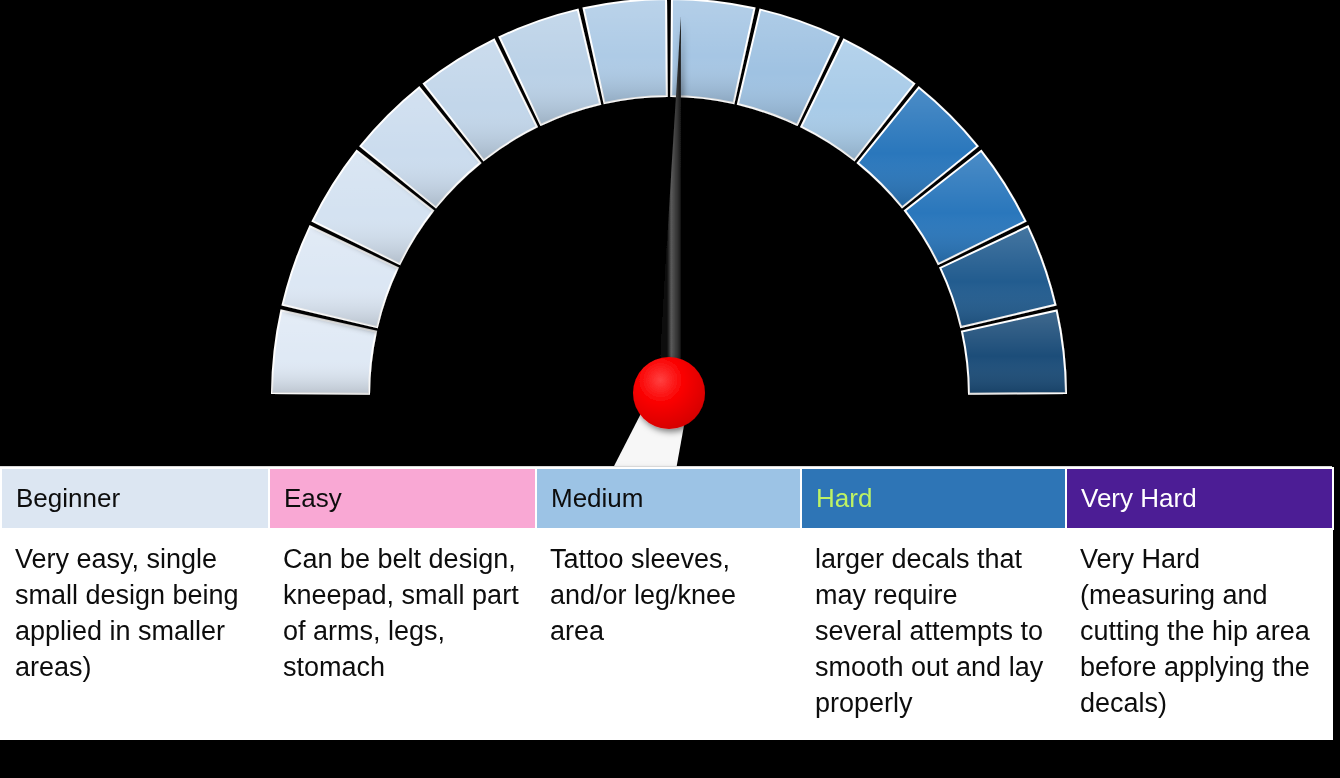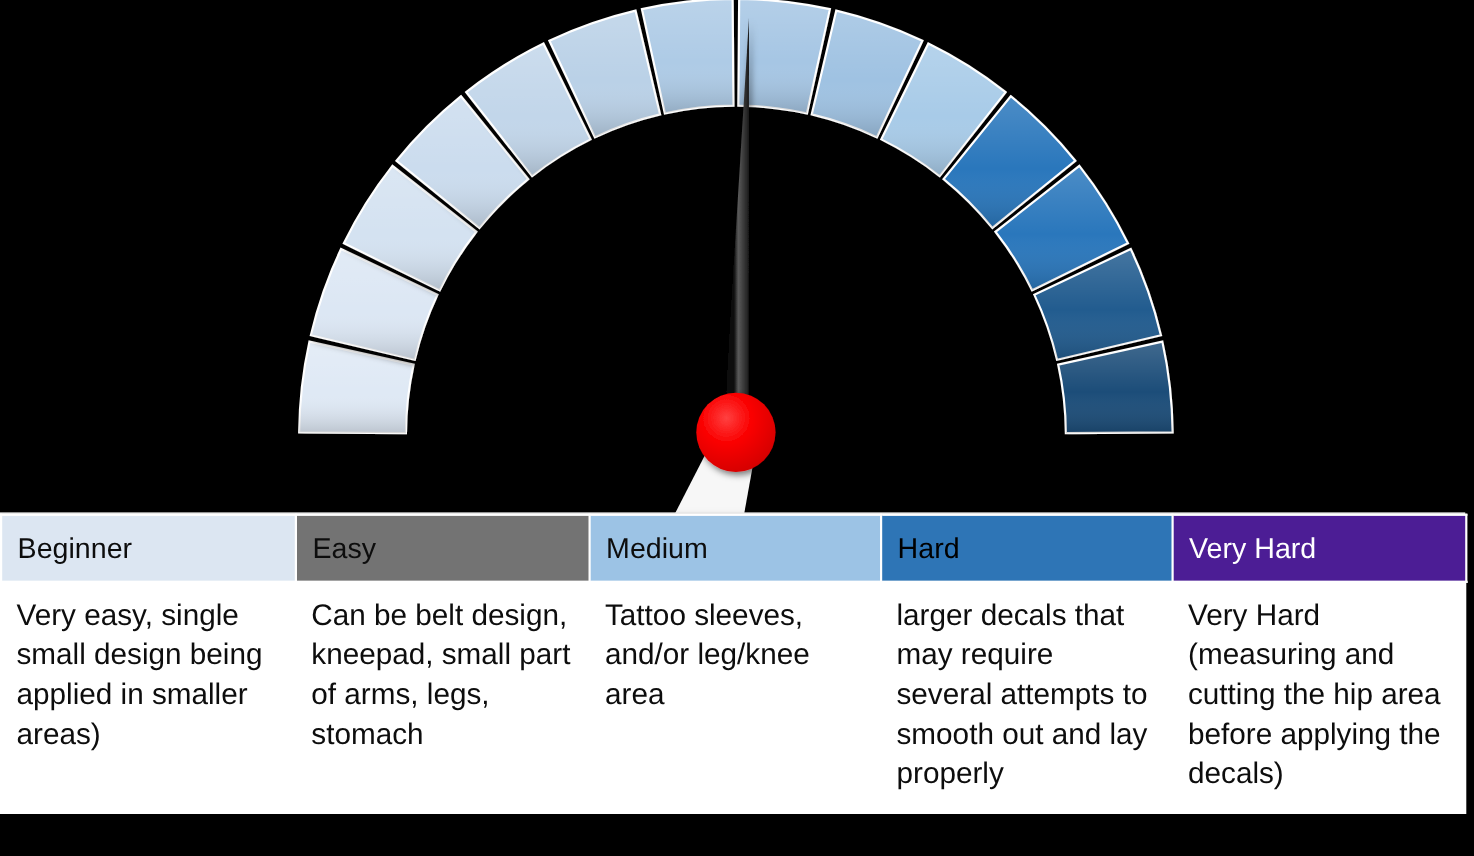--- a/index.html
+++ b/index.html
@@ -125,23 +125,23 @@
       <colgroup>
         <col class="c0">
           <col class="c1">
           <col class="c2">
           <col class="c3">
           <col class="c4">
       </colgroup>
       <thead>
         <tr>
           <th style="background: rgb(220, 230, 242); color: rgb(13, 13, 13);">Beginner</th>
-          <th style="background: #737373; color: rgb(13, 13, 13);">Easy</th>
+          <th style="background: #f9a8d4; color: rgb(13, 13, 13);">Easy</th>
           <th style="background: rgb(156, 195, 229); color: rgb(13, 13, 13); margin-top: 27px;">Medium</th>
-          <th style="background: rgb(46, 117, 182); color: #000000;">Hard</th>
+          <th style="background: rgb(46, 117, 182); color: #bef264;">Hard</th>
           <th style="background: #4c1d95; color: rgb(255, 255, 255);">Very Hard</th>
         </tr>
       </thead>
       <tbody>
         <tr>
           <td>
             <span class="cell-text">Very easy, single small design being applied in smaller areas)</span>
           </td>
           <td>
             <span class="cell-text">Can be belt design, kneepad, small part of arms, legs, stomach</span>

